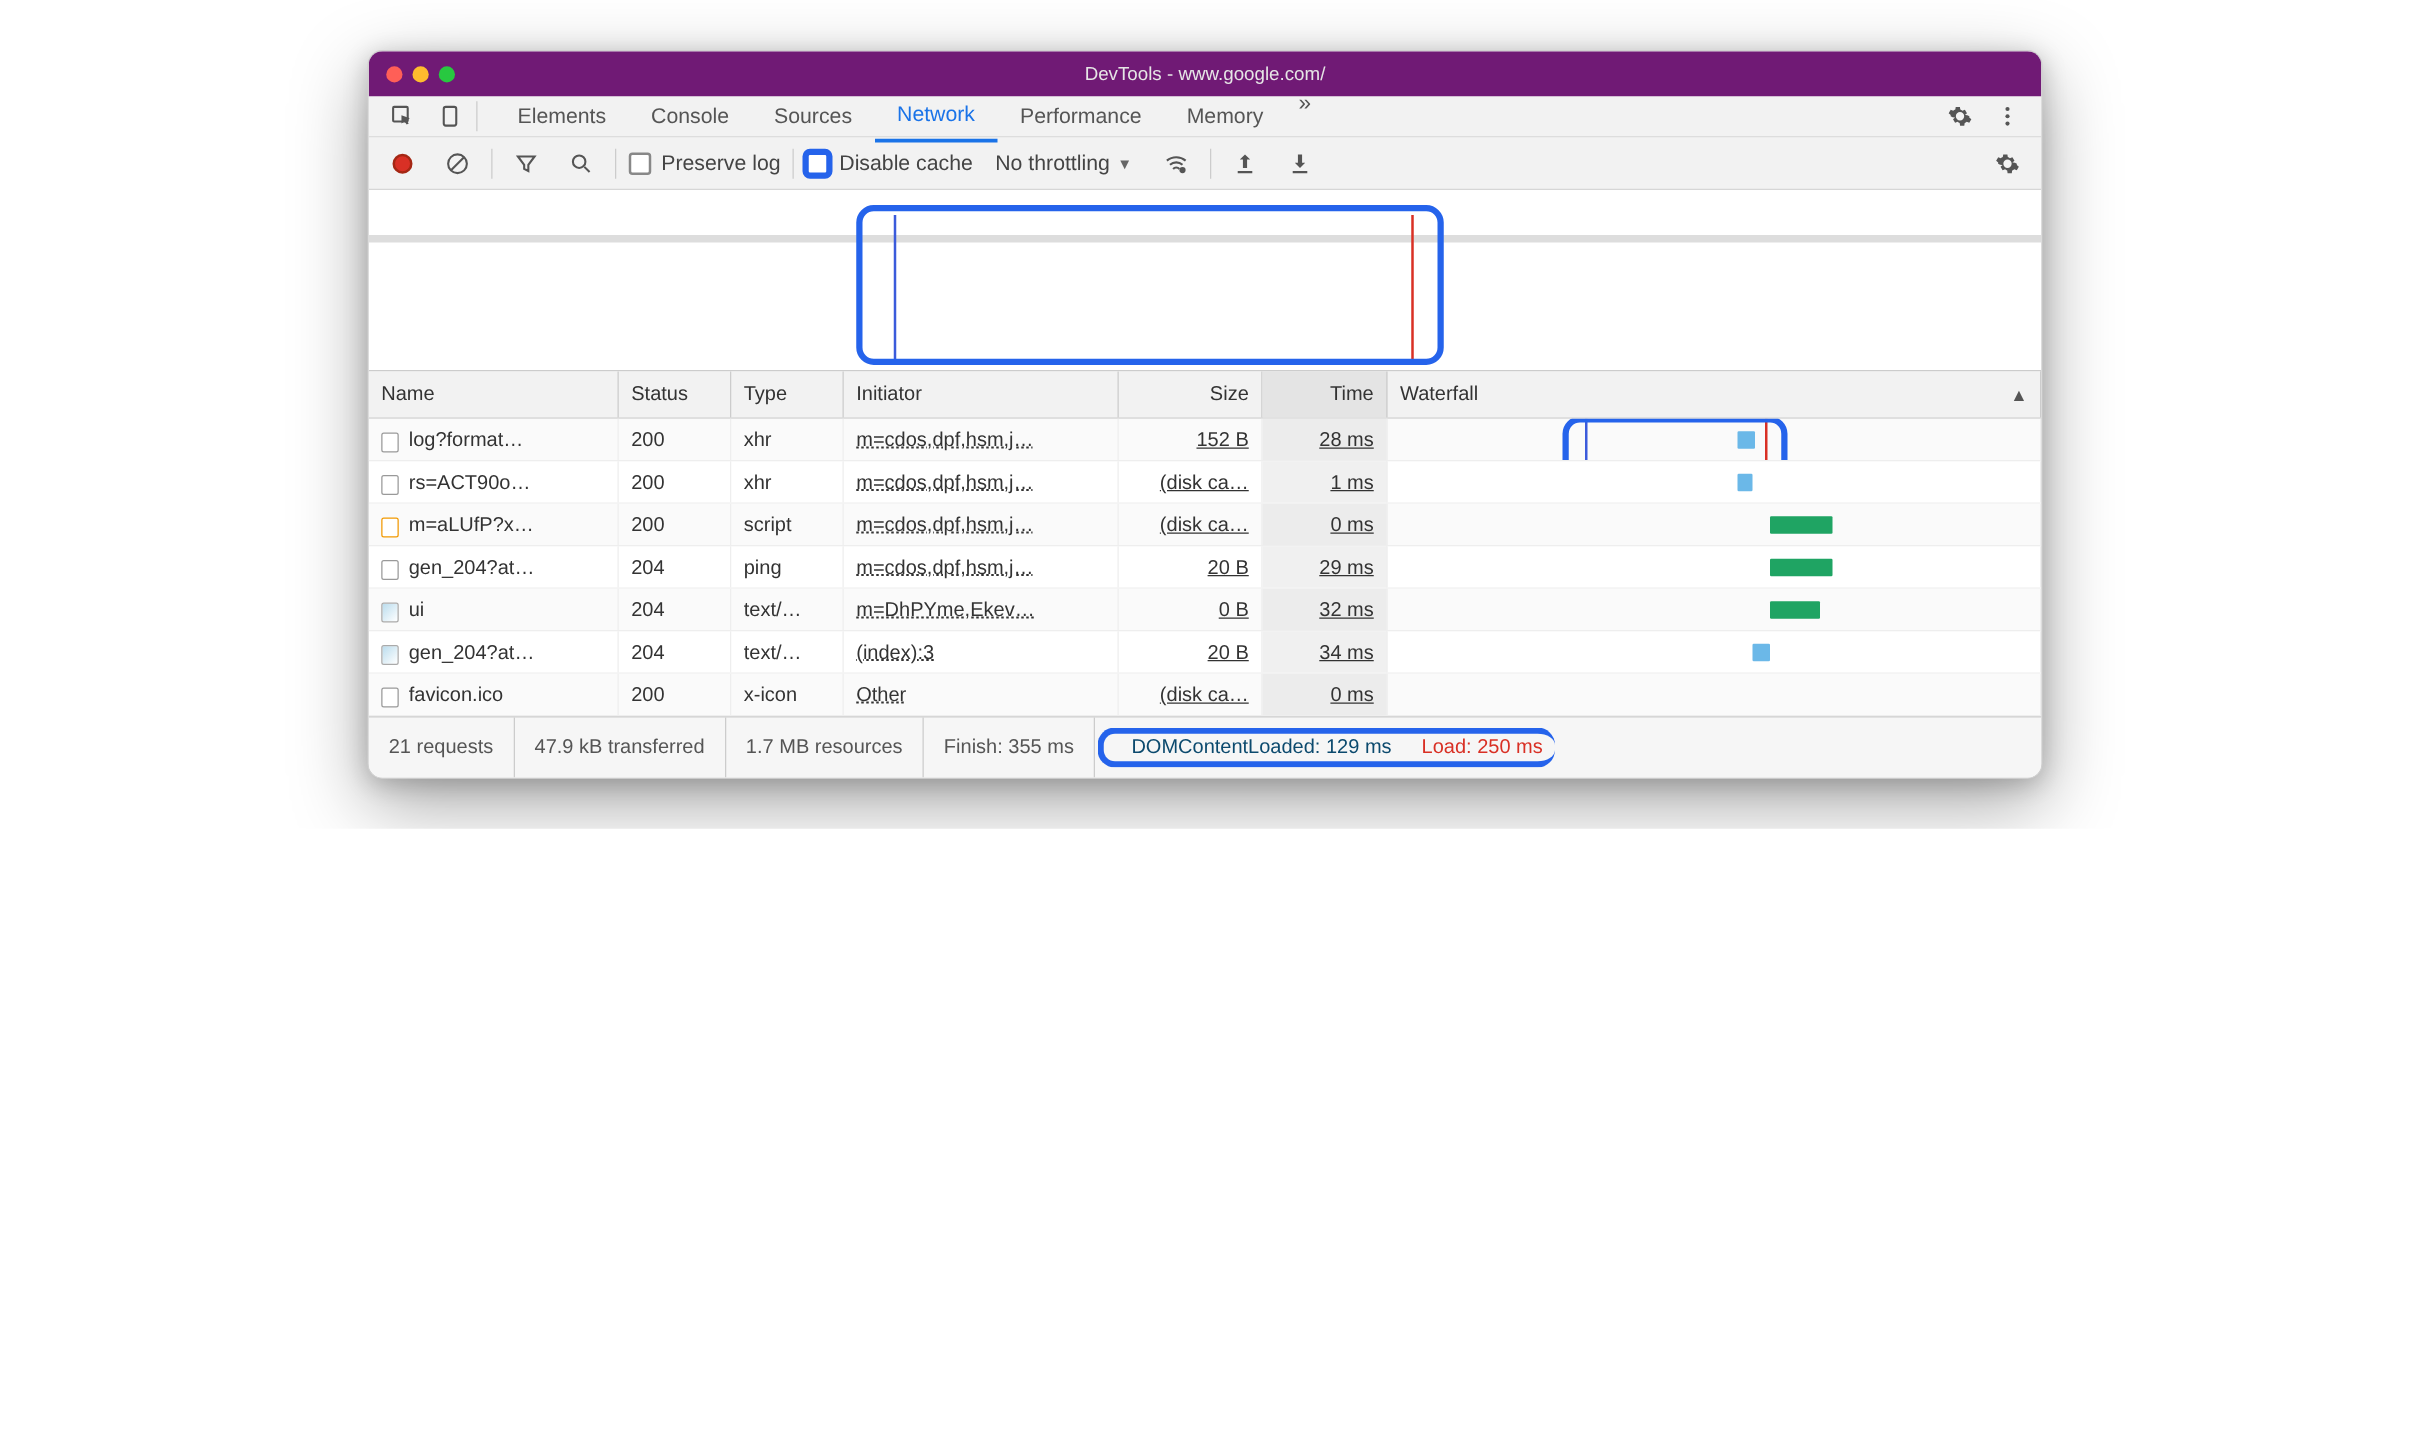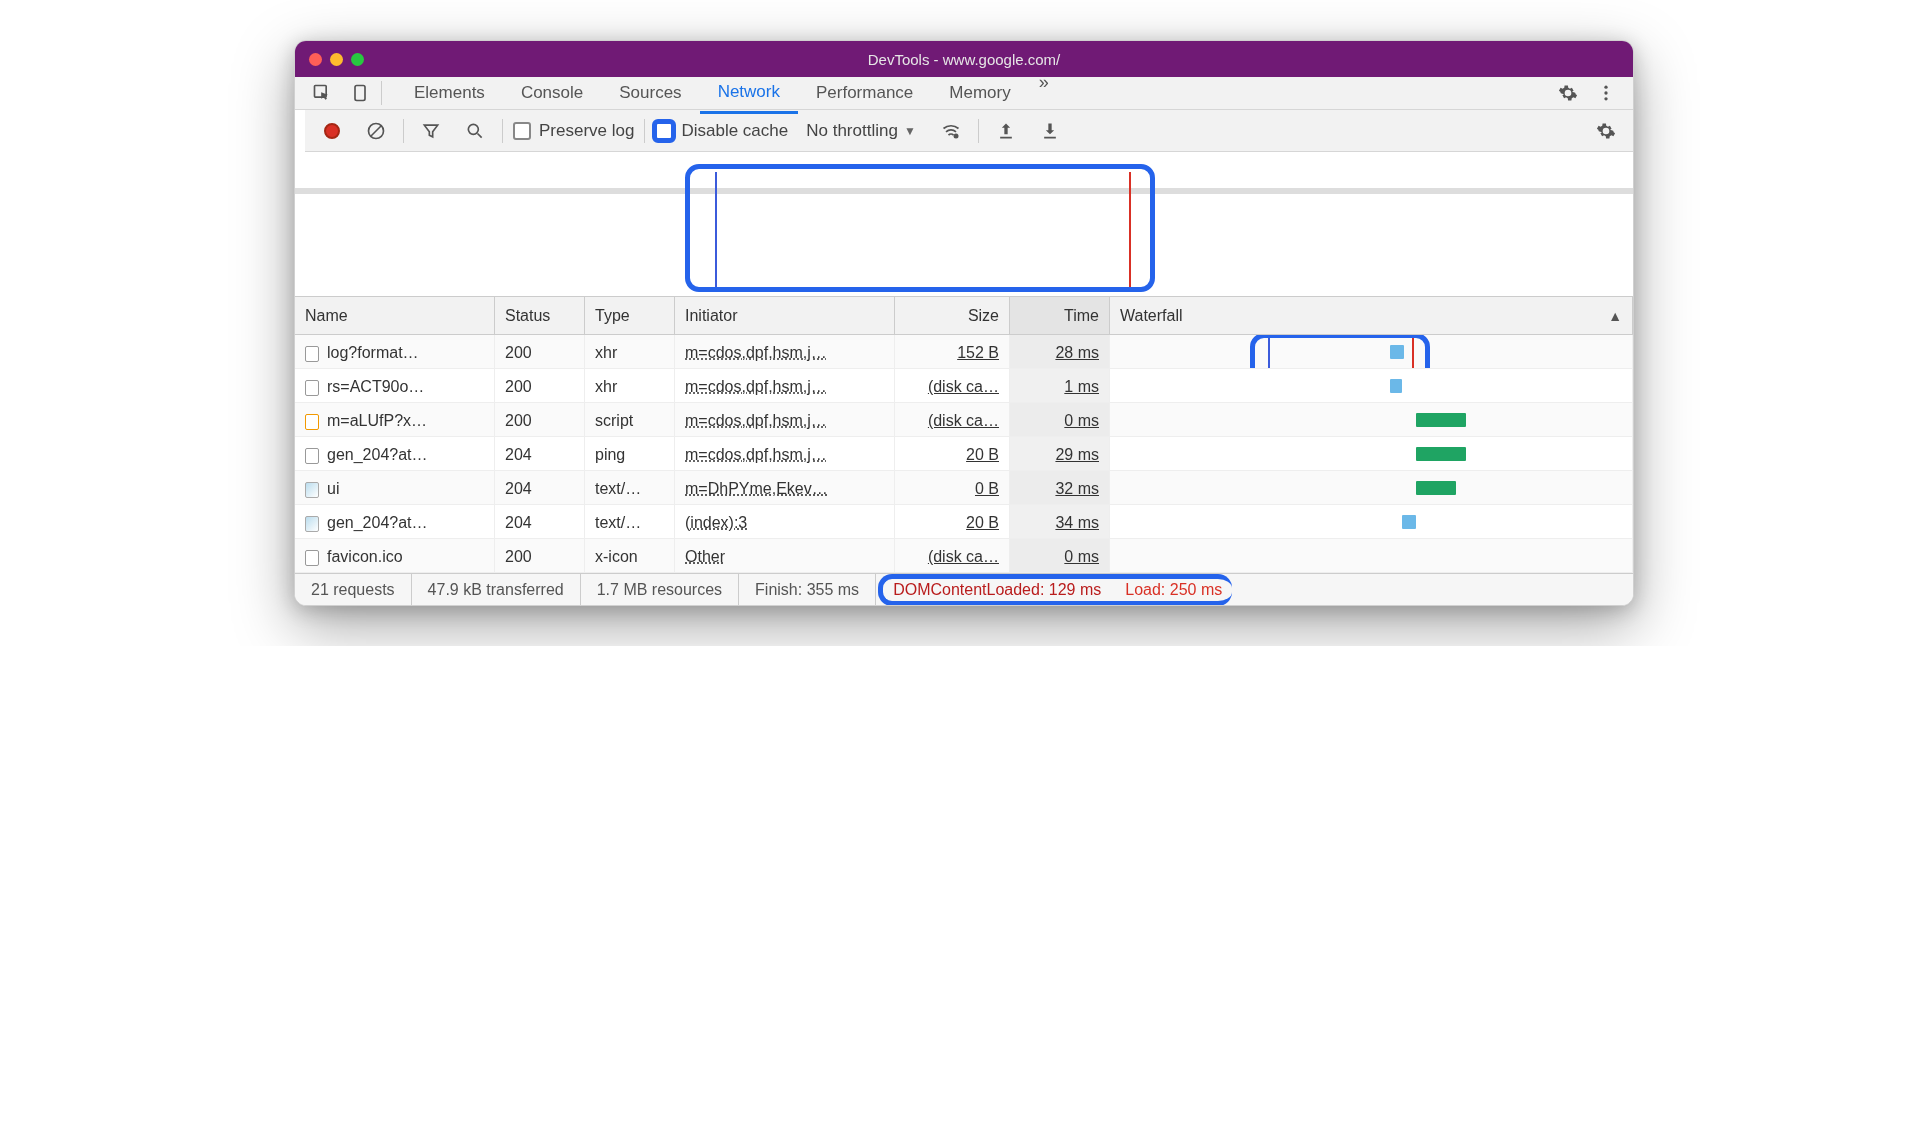--- a/index.html
+++ b/index.html
@@ -51,21 +51,21 @@
   padding: 0 18px; height: 42px; display: flex; align-items: center;
   color: #555; font-size: 17px; cursor: pointer;
 }
 .tab.active { color: #1a73e8; border-bottom: 3px solid #1a73e8; font-weight: 500; }
 .spacer { flex: 1; }
 .more-chev { font-size: 18px; color: #555; padding: 0 10px; }
 
 .toolbar {
   display: flex; align-items: center; height: 42px;
   border-bottom: 1px solid #d6d6d6; background: #f2f2f2;
-  padding: 0 10px; gap: 10px; margin-left: 10px;
+  padding: 0 10px; gap: 10px;
 }
 .record-dot { width: 16px; height: 16px; border-radius: 50%; background: #d93025; border: 2px solid #a52714;}
 .divider { width: 1px; height: 24px; background: #ccc; }
 
 .chk { display: flex; align-items: center; gap: 8px; font-size: 17px; color: #444; }
 .chkbox {
   width: 18px; height: 18px; border: 2px solid #888; border-radius: 3px; background: #fff;
 }
 .chk.highlighted .chkbox {
   outline: 4px solid #2563eb; outline-offset: -1px; border-color: #2563eb;
@@ -129,26 +129,26 @@
 .wf-blue { background: #6bb8e8; }
 .wf-green { background: #1fa463; }
 .wf-highlight {
   position: absolute; border: 5px solid #2563eb; border-radius: 14px;
   left: 130px; width: 180px; top: -8px; height: 270px; pointer-events: none; z-index: 5;
 }
 .wf-vline-blue { position:absolute; left:148px; top:-6px; width:2px; height:264px; background:#3b5bdb; z-index:2;}
 .wf-vline-red { position:absolute; left:292px; top:-6px; width:2px; height:264px; background:#d93025; z-index:2;}
 
 .status-bar {
-  display: flex; align-items: center; height: 32px; border-top: 1px solid #ccc;
+  display: flex; align-items: center; height: 49px; border-top: 1px solid #ccc;
   background: #f6f6f6; font-size: 16px; color: #555; padding: 0 0px;
 }
 .status-bar > div { padding: 0 16px; border-right: 1px solid #ccc; height: 100%; display:flex; align-items:center;}
 .status-bar > div:last-child { border-right: none; }
-.dom-loaded { color: #b91c1c; }
+.dom-loaded { color: #0c4a6e; margin-left: 12px; }
 .load-time { color: #d93025; }
 .status-highlight {
   border: 5px solid #2563eb; border-radius: 14px; padding: 2px 10px !important;
   margin: 2px; height: auto !important;
 }
 </style>
 </head>
 <body>
 
 <div class="window">

